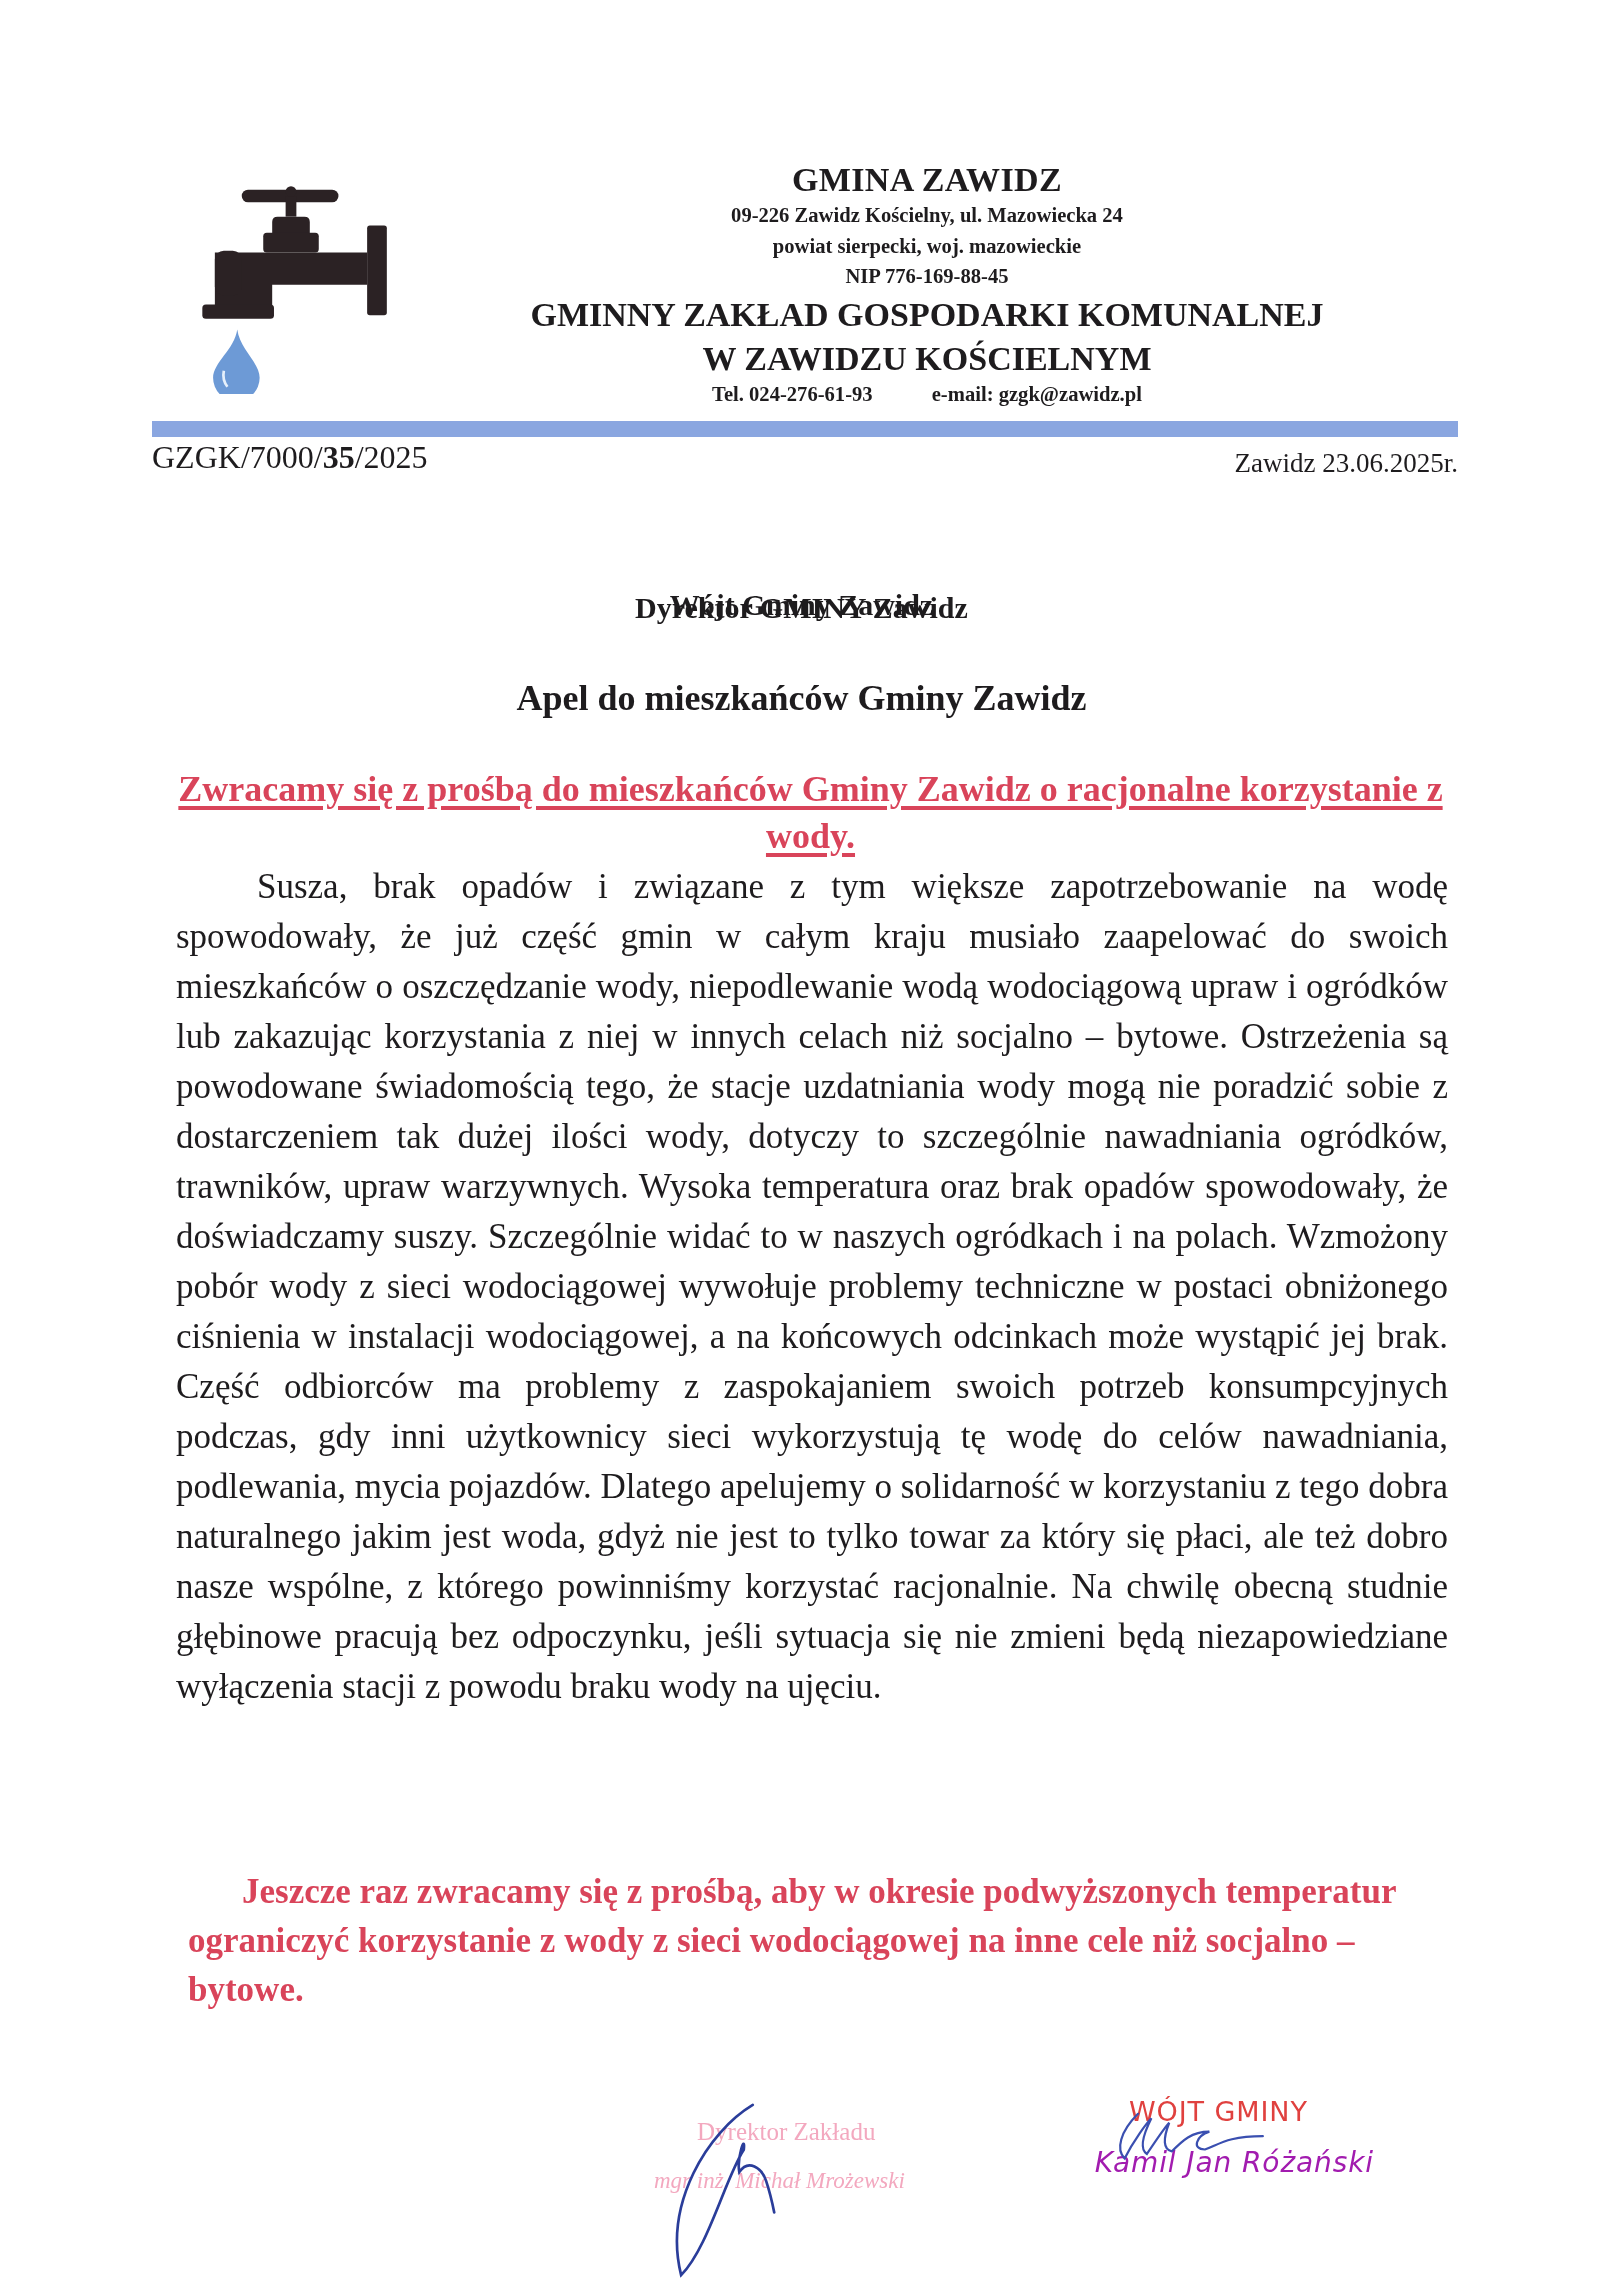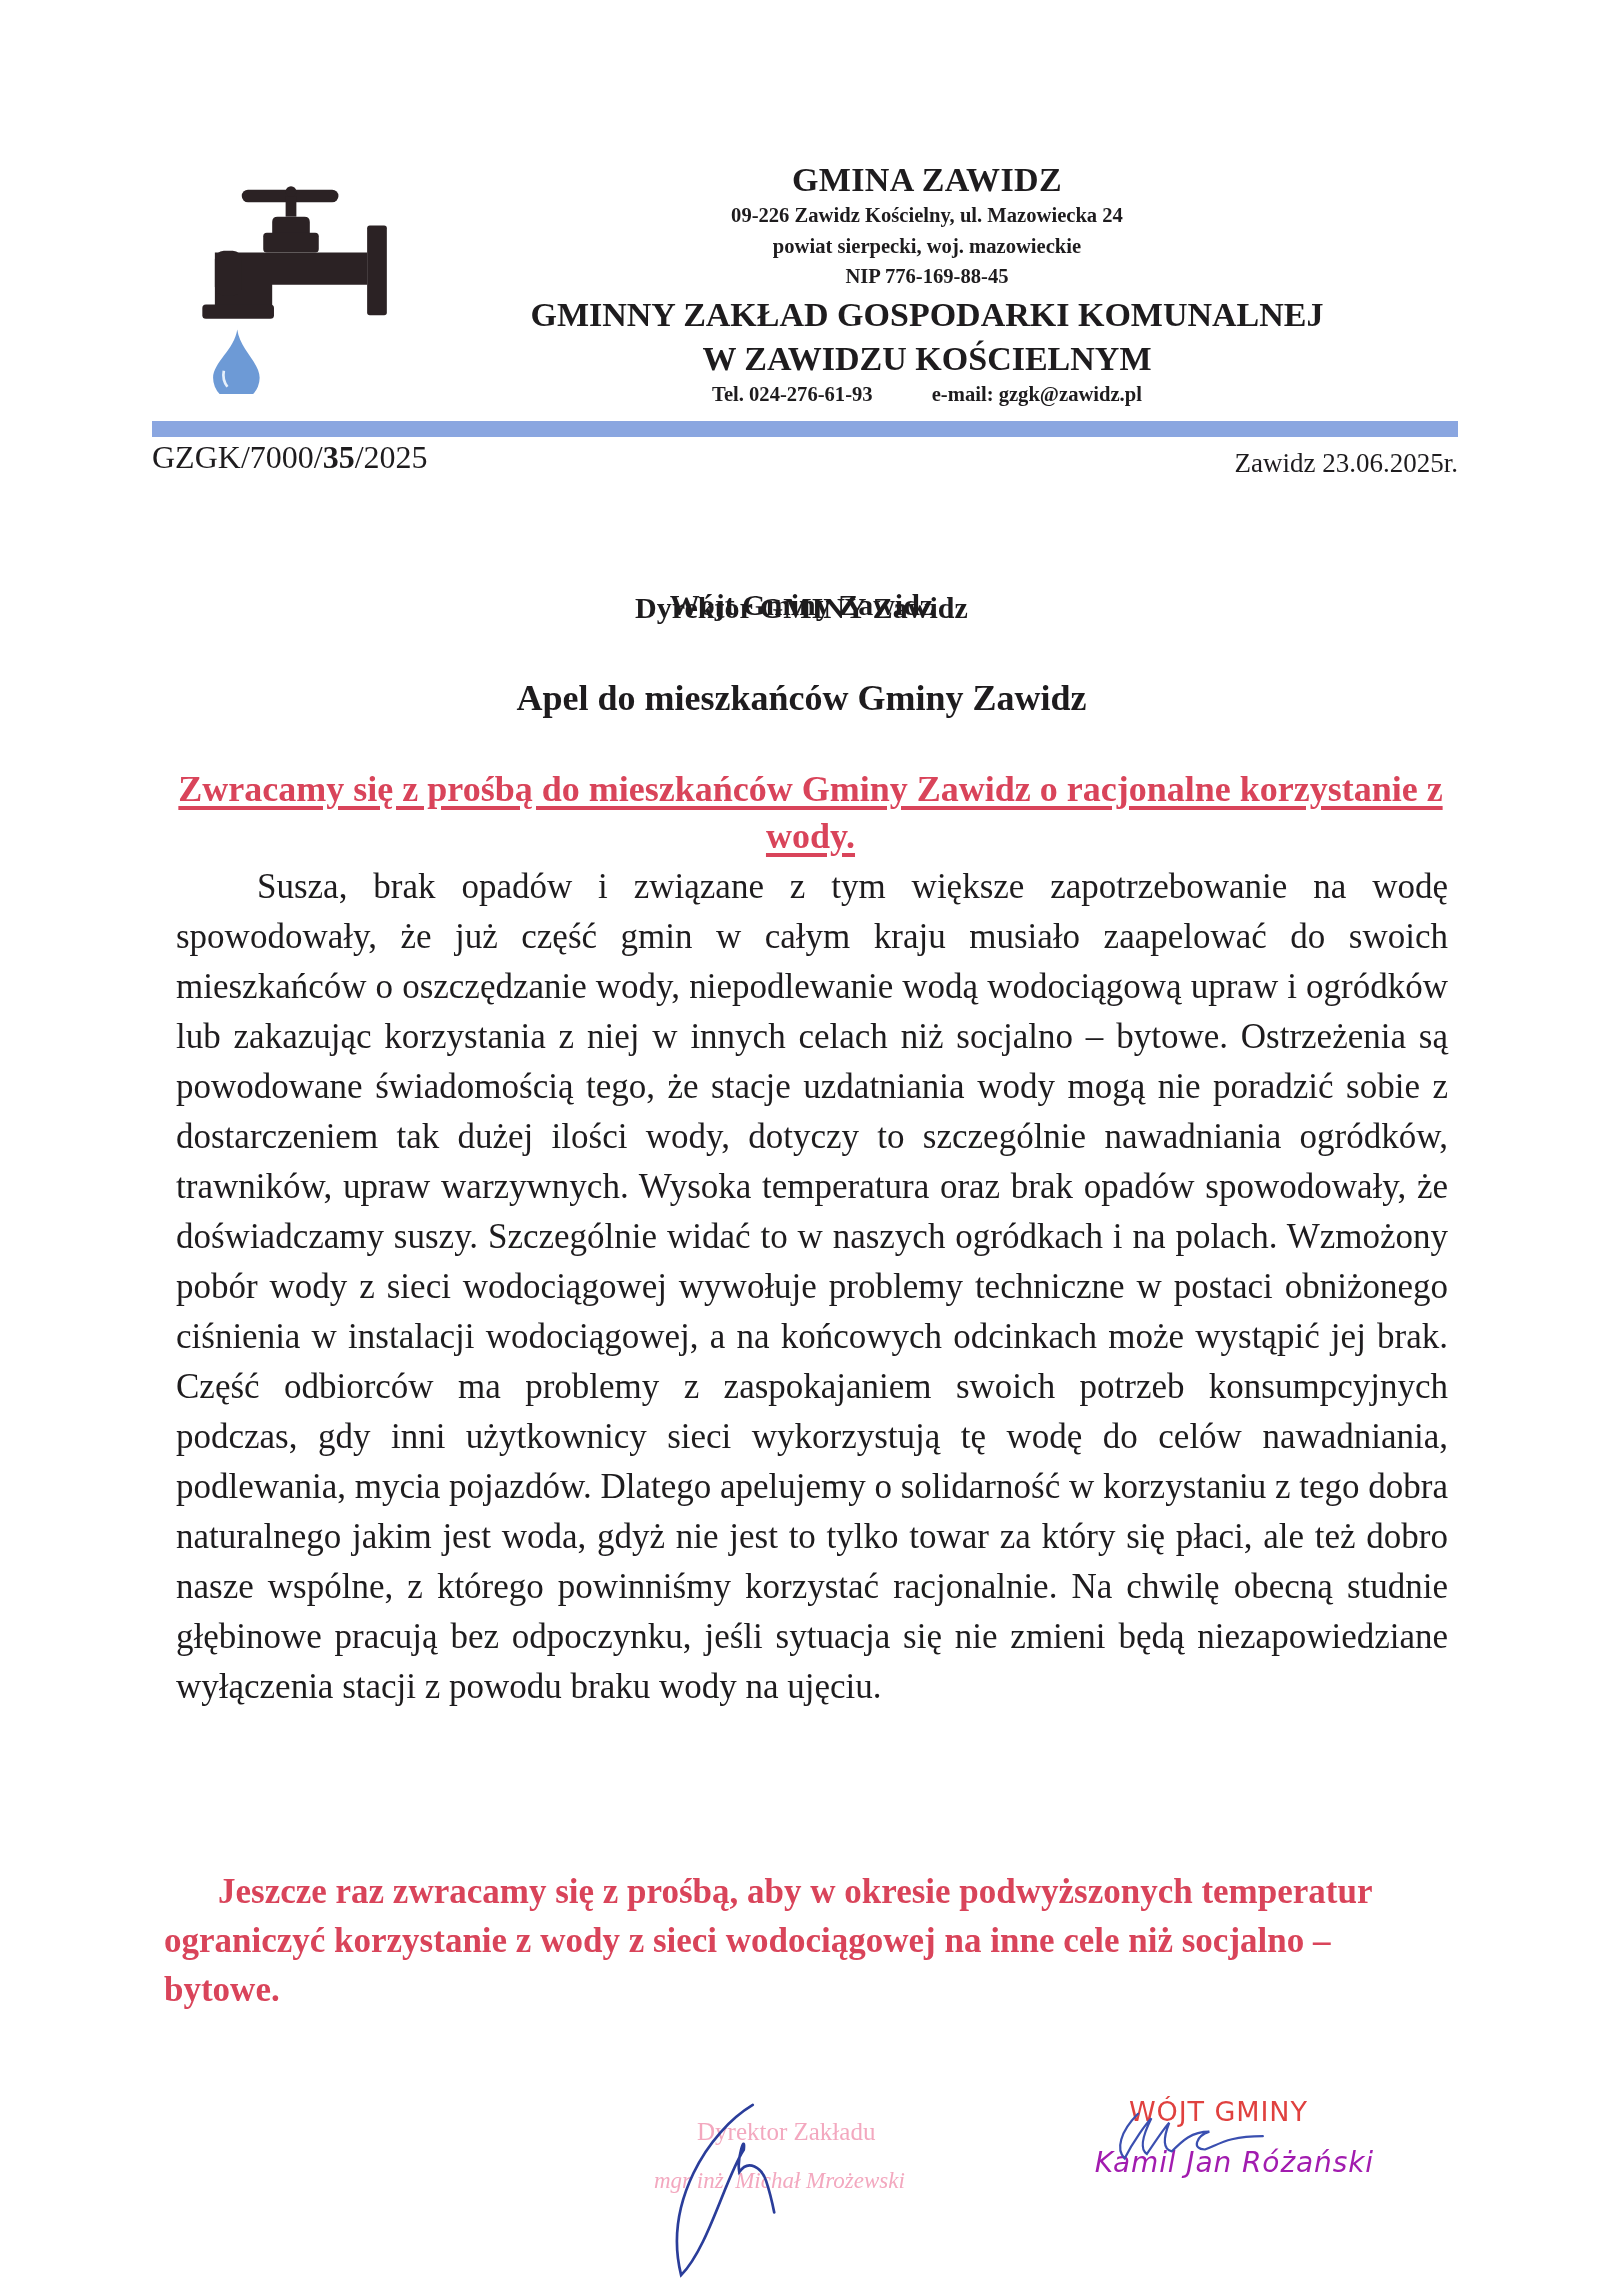--- a/index.html
+++ b/index.html
@@ -33,21 +33,21 @@
   #appeal-title { top: 677px; font-size: 36px; }
 
   #red-heading { position: absolute; left: 161px; width: 1299px; top: 766px; text-align: center;
                  color: #d9445a; font-weight: bold; font-size: 36px; line-height: 47px; }
   #red-heading span { text-decoration: underline; text-decoration-thickness: 3.6px; text-underline-offset: 5.4px; }
 
   
   #body-text { position: absolute; left: 176px; width: 1272px; top: 862px; font-size: 35px;
                line-height: 50px; text-align: justify; text-indent: 81px; }
 
-  #closing { position: absolute; left: 164px; width: 1272px; top: 1867px; font-size: 35px;
+  #closing { position: absolute; left: 188px; width: 1272px; top: 1867px; font-size: 35px;
              line-height: 49px; color: #d9445a; font-weight: bold; text-indent: 54px; }
 
   
   #stamp-dyr { left: 654px; top: 2096px; width: 296px; height: 197px; }
   .stamp-text { position: absolute; color: #f3a8bf; font-family: "Liberation Serif", serif; }
   #stamp-dyr-title { left: 43px; top: 21.5px; font-size: 25px; }
   #stamp-dyr-name { left: 0px; top: 72px; font-size: 23px; font-style: italic; }
   #sig-dyr { position: absolute; left: 0; top: 0; }
 
   #stamp-wojt { left: 1084px; top: 2096px; width: 322px; height: 107px; }

